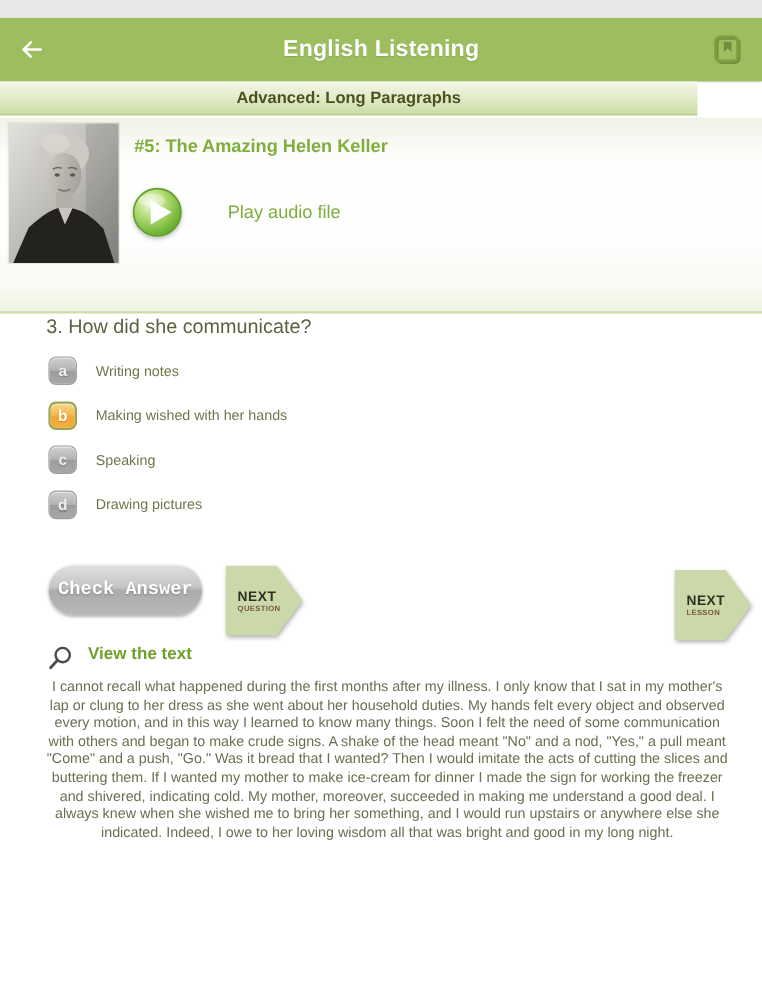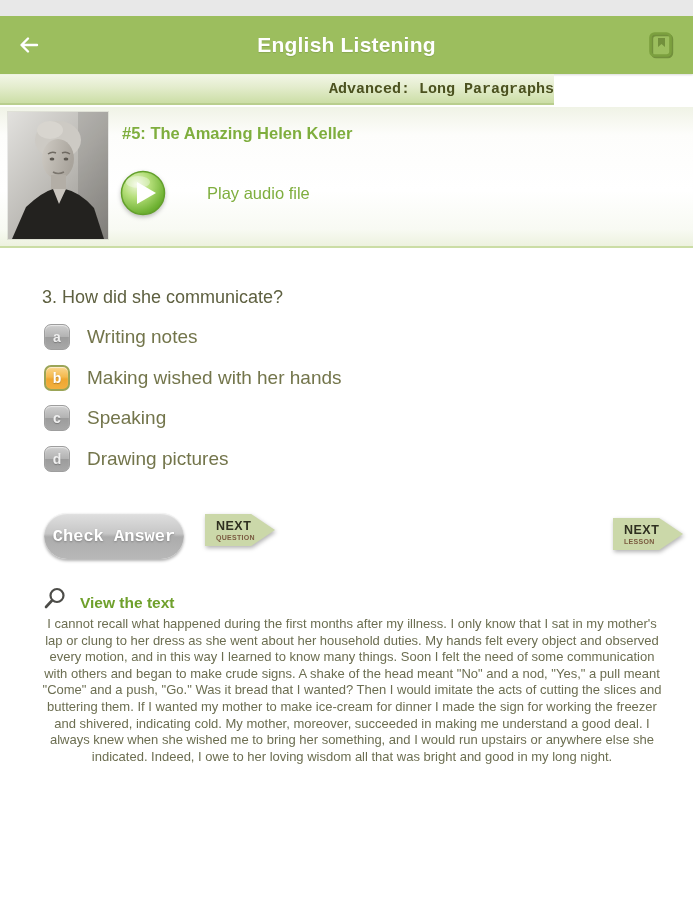--- a/index.html
+++ b/index.html
@@ -25,30 +25,30 @@
     color:#FFFFFF; font-size:21px; font-weight:bold; letter-spacing:0.2px;
     text-shadow:0 1px 1px rgba(0,0,0,0.12);
   }
   .book-btn {
     position:absolute; right:12px; top:9px; width:40px; height:40px;
     display:flex; align-items:center; justify-content:center; cursor:pointer;
   }
 
   
   .subheader {
-    position:absolute; top:58px; left:0; width:554px; height:31px;
+    position:absolute; top:58px; left:0; width:634px; height:31px;
     background:linear-gradient(180deg,#F2F6E6 0%,#E3ECCC 45%,#CCDEA6 100%);
     border-top:1px solid #EDF3E0; border-bottom:2px solid #B9CE8E;
-    display:flex; align-items:center; justify-content:flex-end;font-family:Liberation Mono, monospace;
+    display:flex; align-items:center; justify-content:center;
   }
   .subheader-label { color:#4B511F; font-size:15px; font-weight:bold; }
 
   
   .lesson-banner {
-    position:absolute; top:91px; left:0; width:693px; height:141px;
+    position:absolute; top:91px; left:0; width:693px; height:178px;
     background:linear-gradient(180deg,#F0F3E6 0%,#FDFDFB 20%,#FFFFFF 60%,#F8FAF3 88%,#EDF2DF 100%);
     border-bottom:2px solid #CBDDA5;
   }
   .portrait {
     position:absolute; left:8px; top:5px; width:100px; height:127px;
     box-shadow:0 0 0 1px rgba(0,0,0,0.08);
   }
   .lesson-title {
     position:absolute; left:122px; top:17px;
     color:#7FAE3E; font-size:16.5px; font-weight:bold;
@@ -75,47 +75,47 @@
     border:1px solid #9E9E9E;
     color:#EFEFEF; font-size:14px; font-weight:bold;
     display:flex; align-items:center; justify-content:center;
     text-shadow:0 1px 1px rgba(0,0,0,0.25);
     box-shadow:inset 0 1px 1px rgba(255,255,255,0.6);
   }
   .option-row.selected .badge {
     background:linear-gradient(180deg,#FAD68C 0%,#F5B94E 45%,#EFA62F 55%,#F2B040 100%);
     border:2px solid #9BA557; color:#FFFFFF;
   }
-  .option-label { color:#73754B; font-size:19px; }
+  .option-label { color:#73754B; font-size:13px; }
 
   
   .check-btn {
     position:absolute; left:44px; top:497px; width:140px; height:46px;
     border:none; border-radius:23px; cursor:pointer;
     background:linear-gradient(180deg,#E0E0E0 0%,#C6C6C6 45%,#ACACAC 52%,#B8B8B8 100%);
     box-shadow:0 2px 3px rgba(0,0,0,0.3), inset 0 1px 1px rgba(255,255,255,0.7);
     color:#FFFFFF; font-size:17px; font-weight:bold; font-family:Liberation Mono, monospace;
     text-shadow:0 1px 2px rgba(0,0,0,0.25);
   }
   .arrow-btn-wrap { position:absolute; filter:drop-shadow(1px 2px 2px rgba(0,0,0,0.3)); cursor:pointer; }
   .arrow-btn-wrap.next-question { left:205px; top:498px; }
   .arrow-btn-wrap.next-lesson  { left:613px; top:502px; }
   .arrow-btn {
-    width:70px; height:32px; background:#CBD8A9;
+    width:70px; height:64px; background:#CBD8A9;
     clip-path:polygon(0 0, 66% 0, 100% 50%, 66% 100%, 0 100%);
     display:flex; flex-direction:column; align-items:flex-start; justify-content:center;
     padding-left:11px;
   }
   .arrow-line1 { color:#2F3020; font-size:12.5px; font-weight:bold; letter-spacing:0.5px; }
   .arrow-line2 { color:#7A5B40; font-size:7px; font-weight:bold; letter-spacing:0.3px; margin-top:1px; }
 
   
   .viewtext-row {
     position:absolute; left:42px; top:570px; height:26px;
-    display:flex; align-items:flex-end; gap:12px; cursor:pointer;
+    display:flex; align-items:flex-start; gap:12px; cursor:pointer;
   }
   .viewtext-label { color:#6FA02C; font-size:15.5px; font-weight:bold; }
   .transcript {
     position:absolute; left:42px; top:600px; width:620px;
     color:#6C6E51; font-size:13px; line-height:16.6px;text-align:center;
   }
 </style>
 </head>
 <body>
 

